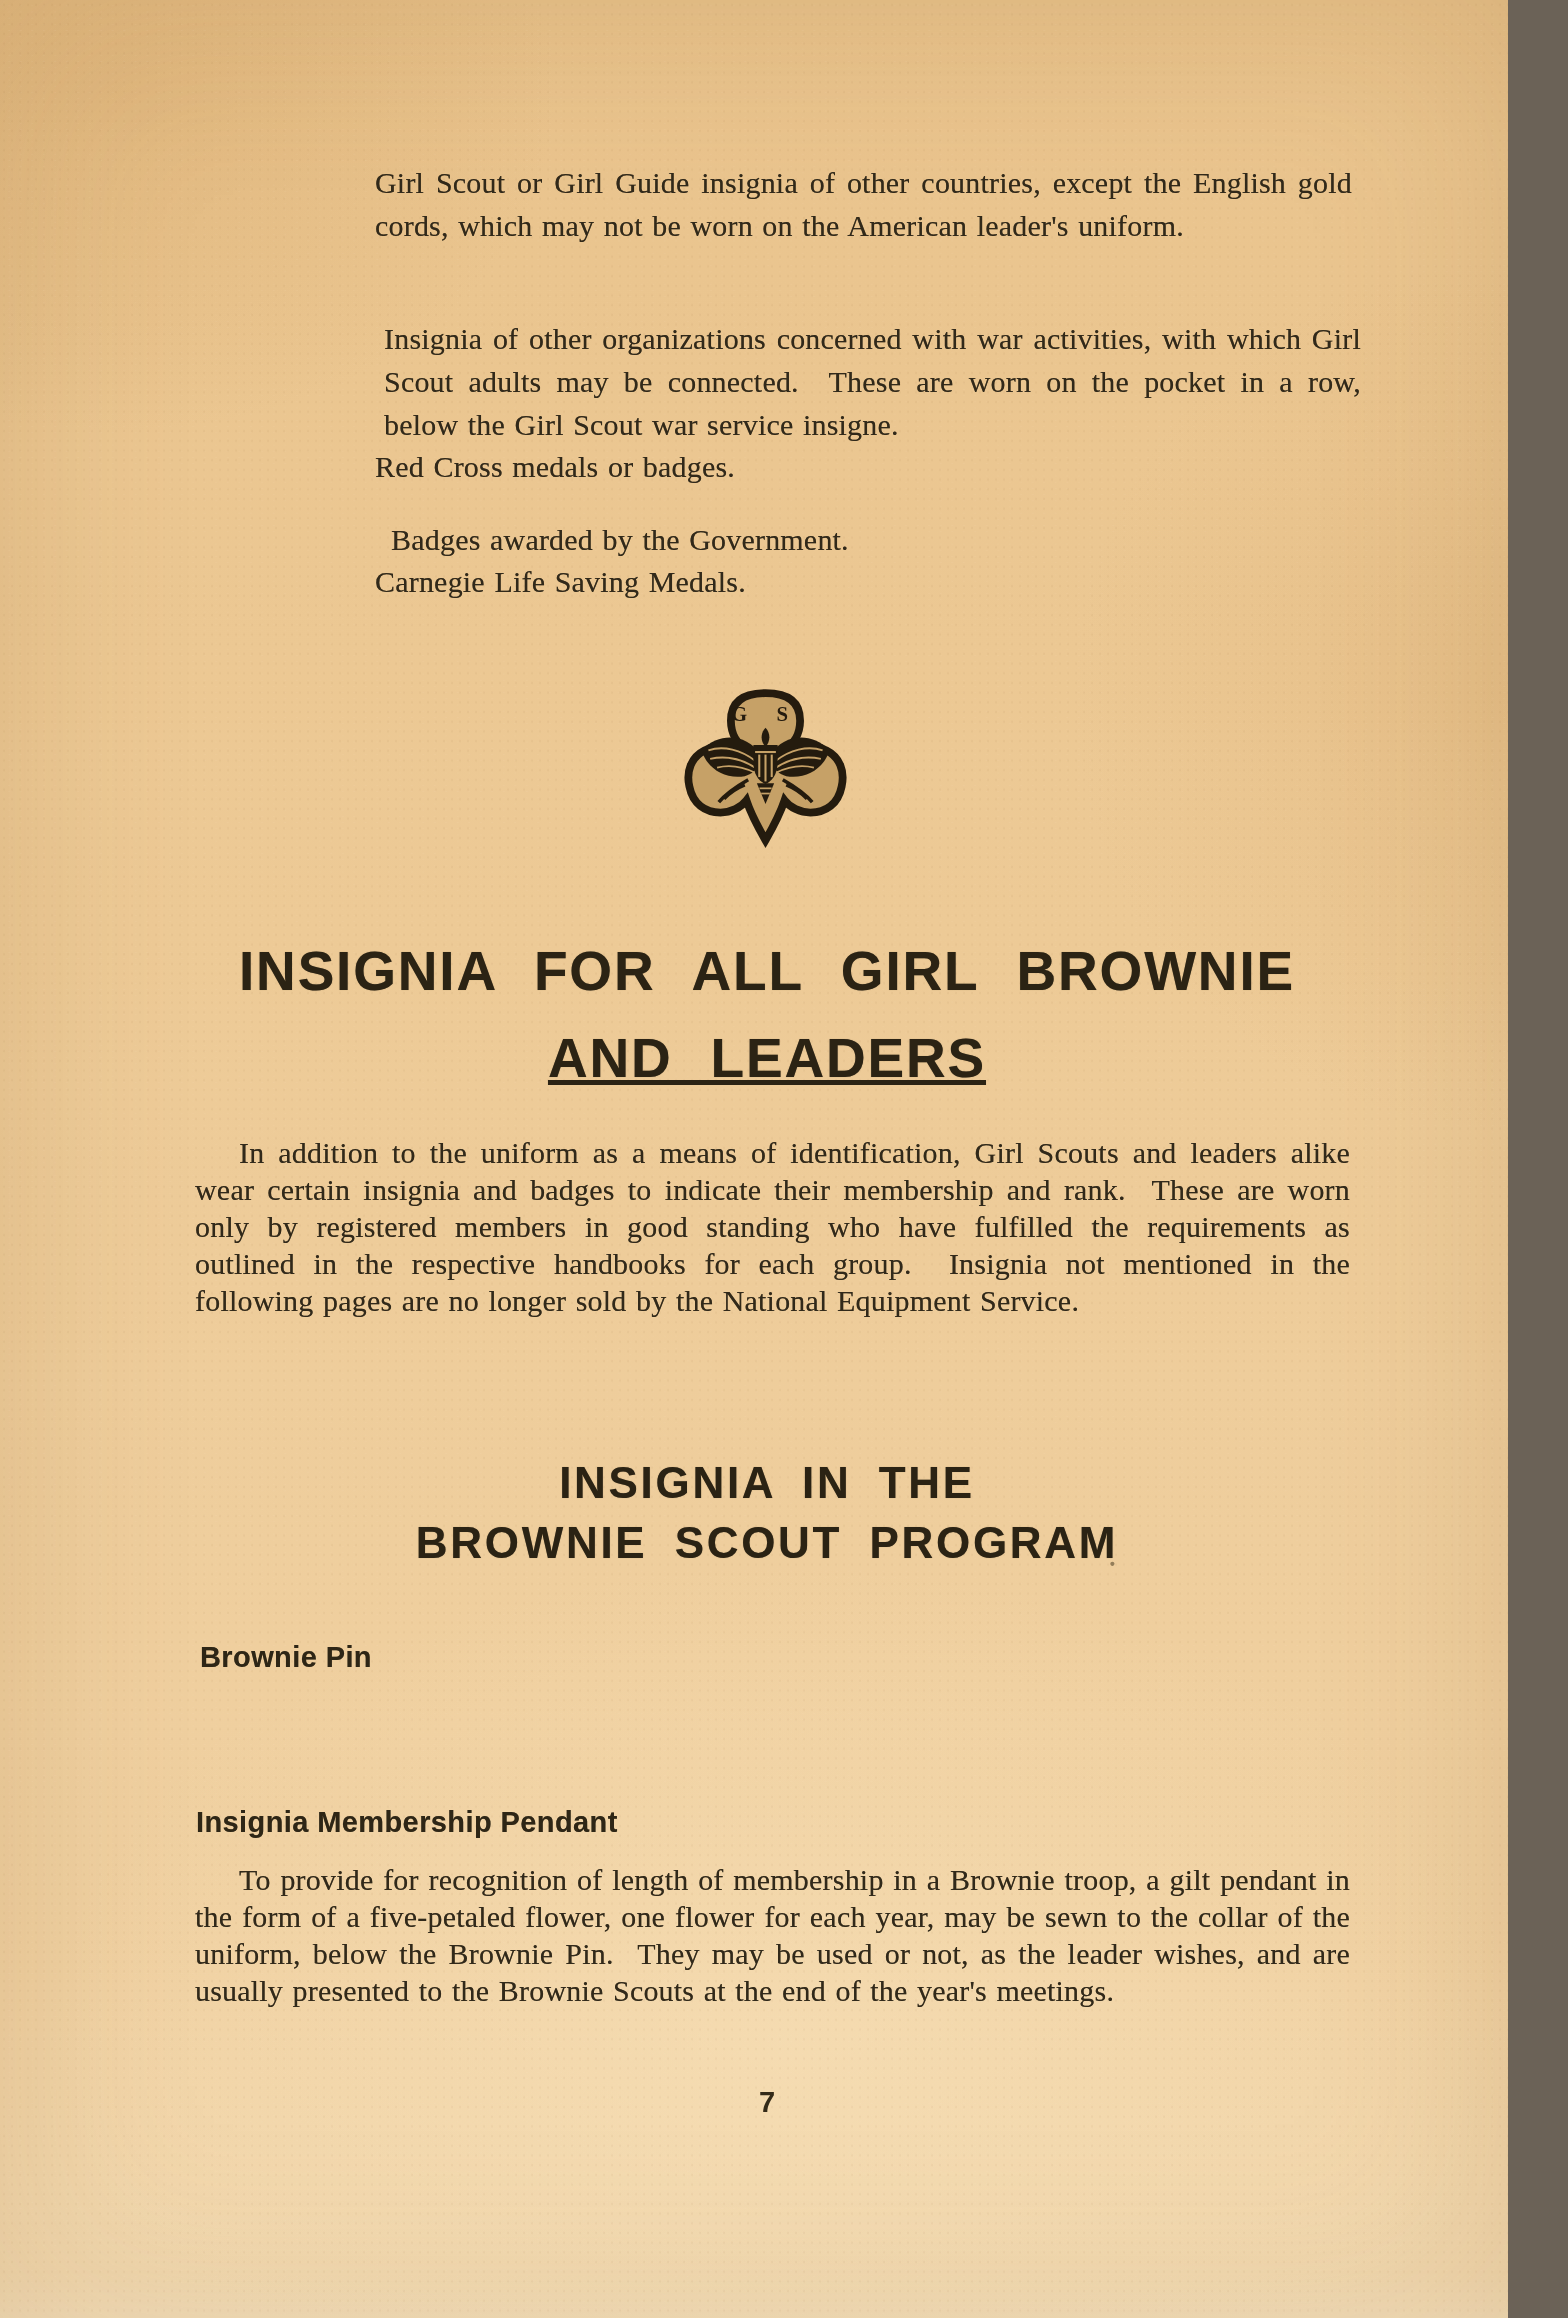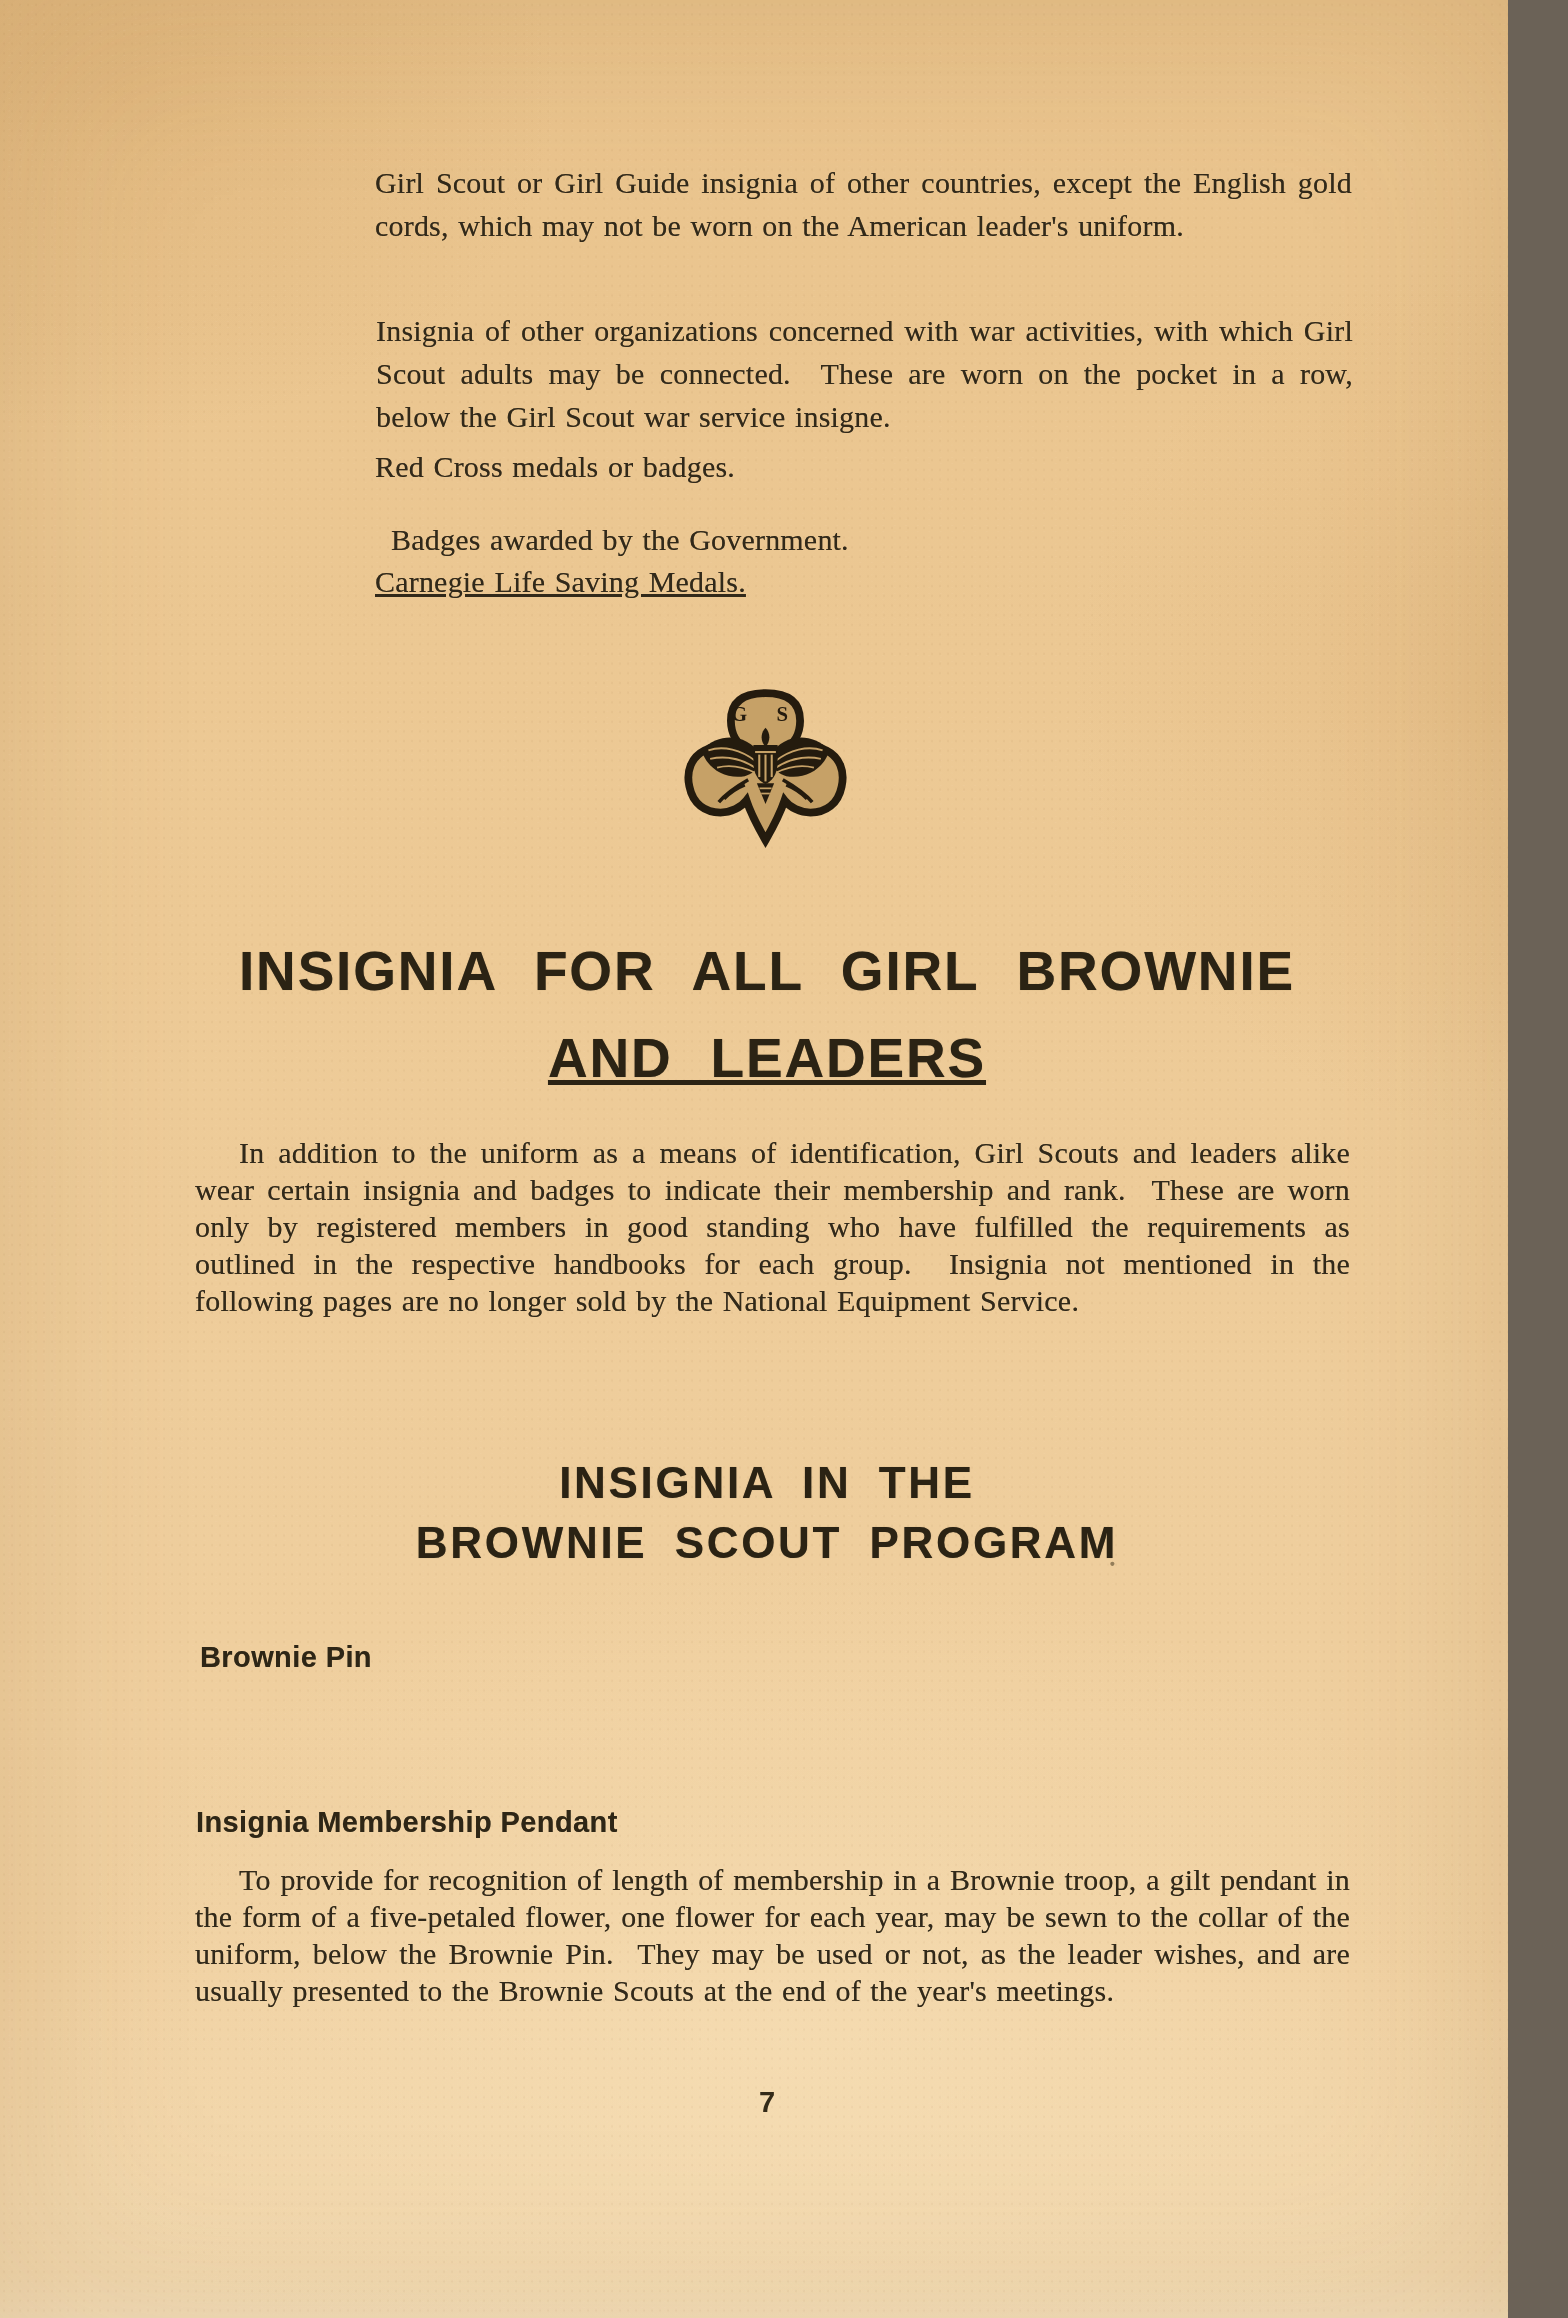--- a/index.html
+++ b/index.html
@@ -68,27 +68,27 @@
   .emblem-svg{display:block;}
 </style>
 </head>
 <body>
 
 <div class="page">
   <div class="grain"></div>
 
   <p class="abs body-text top-block" style="top:161px;margin:0;">Girl Scout or Girl Guide insignia of other countries, except the English gold cords, which may not be worn on the American leader's uniform.</p>
 
-  <p class="abs body-text top-block" style="top:308px;margin:1px;">Insignia of other organizations concerned with war activities, with which Girl Scout adults may be connected.  These are worn on the pocket in a row, below the Girl Scout war service insigne.</p>
+  <p class="abs body-text top-block" style="top:308px;margin:9px;">Insignia of other organizations concerned with war activities, with which Girl Scout adults may be connected.  These are worn on the pocket in a row, below the Girl Scout war service insigne.</p>
 
   <p class="abs body-text single-line" style="top:449px;margin:0;">Red Cross medals or badges.</p>
 
   <p class="abs body-text single-line" style="top:506px;margin:16px;">Badges awarded by the Government.</p>
 
-  <p class="abs body-text single-line" style="top:564px;margin:0;text-decoration:underline;">Carnegie Life Saving Medals.</p>
+  <p class="abs body-text single-line" style="top:564px;margin:0;">Carnegie Life Saving Medals.</p>
 
   <svg class="abs emblem-svg" style="left:679px;top:686px;" width="173" height="177" viewBox="0 0 100 100">
 
     <path d="M50,3
              C63,3 70,8 70,19 C70,27 66,33 60,36
              C68,32 78,32 85,36 C93,40 96,48 94,57 C92,67 85,72 76,72
              C70,72 64,69 61,65
              C58,74 54,81 50,88
              C46,81 42,74 39,65
              C36,69 30,72 24,72 C15,72 8,67 6,57 C4,48 7,40 15,36

